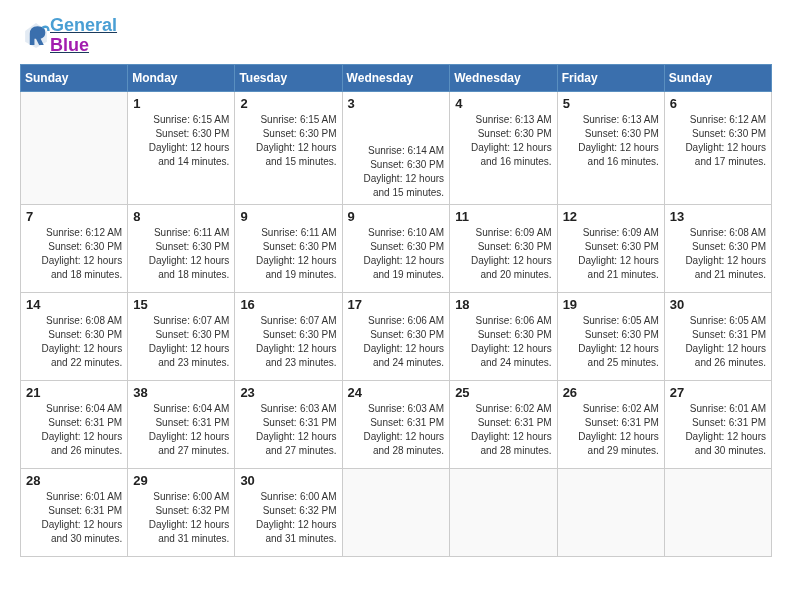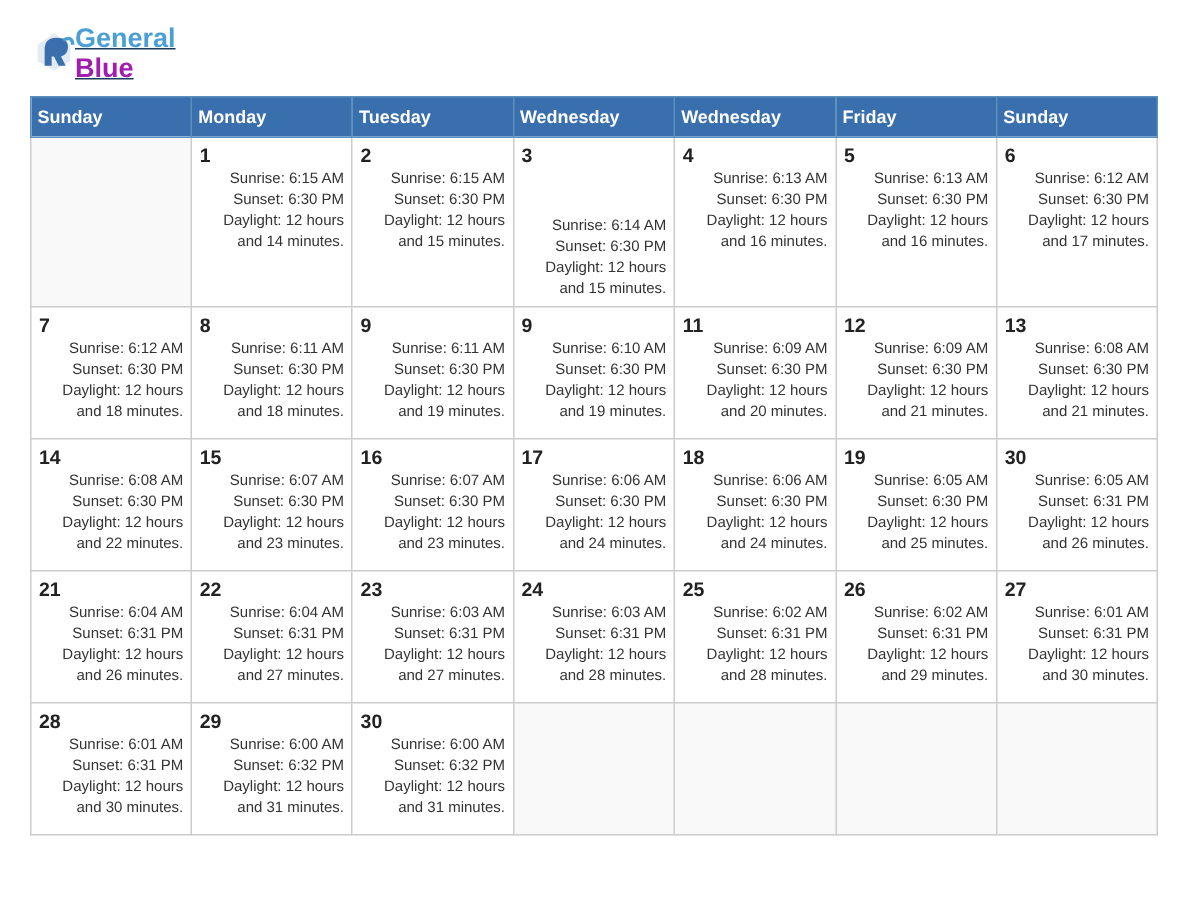--- a/index.html
+++ b/index.html
@@ -275,21 +275,21 @@
       </tr>
       <tr class="week-row">
         <td>
           <div class="day-num">21</div>
           <div class="day-info" style="white-space: pre-line;">Sunrise: 6:04 AM
 Sunset: 6:31 PM
 Daylight: 12 hours
 and 26 minutes.</div>
         </td>
         <td>
-          <div class="day-num">22</div>
+          <div class="day-num">38</div>
           <div class="day-info" style="white-space: pre-line;">Sunrise: 6:04 AM
 Sunset: 6:31 PM
 Daylight: 12 hours
 and 27 minutes.</div>
         </td>
         <td>
           <div class="day-num">23</div>
           <div class="day-info" style="white-space: pre-line;">Sunrise: 6:03 AM
 Sunset: 6:31 PM
 Daylight: 12 hours

